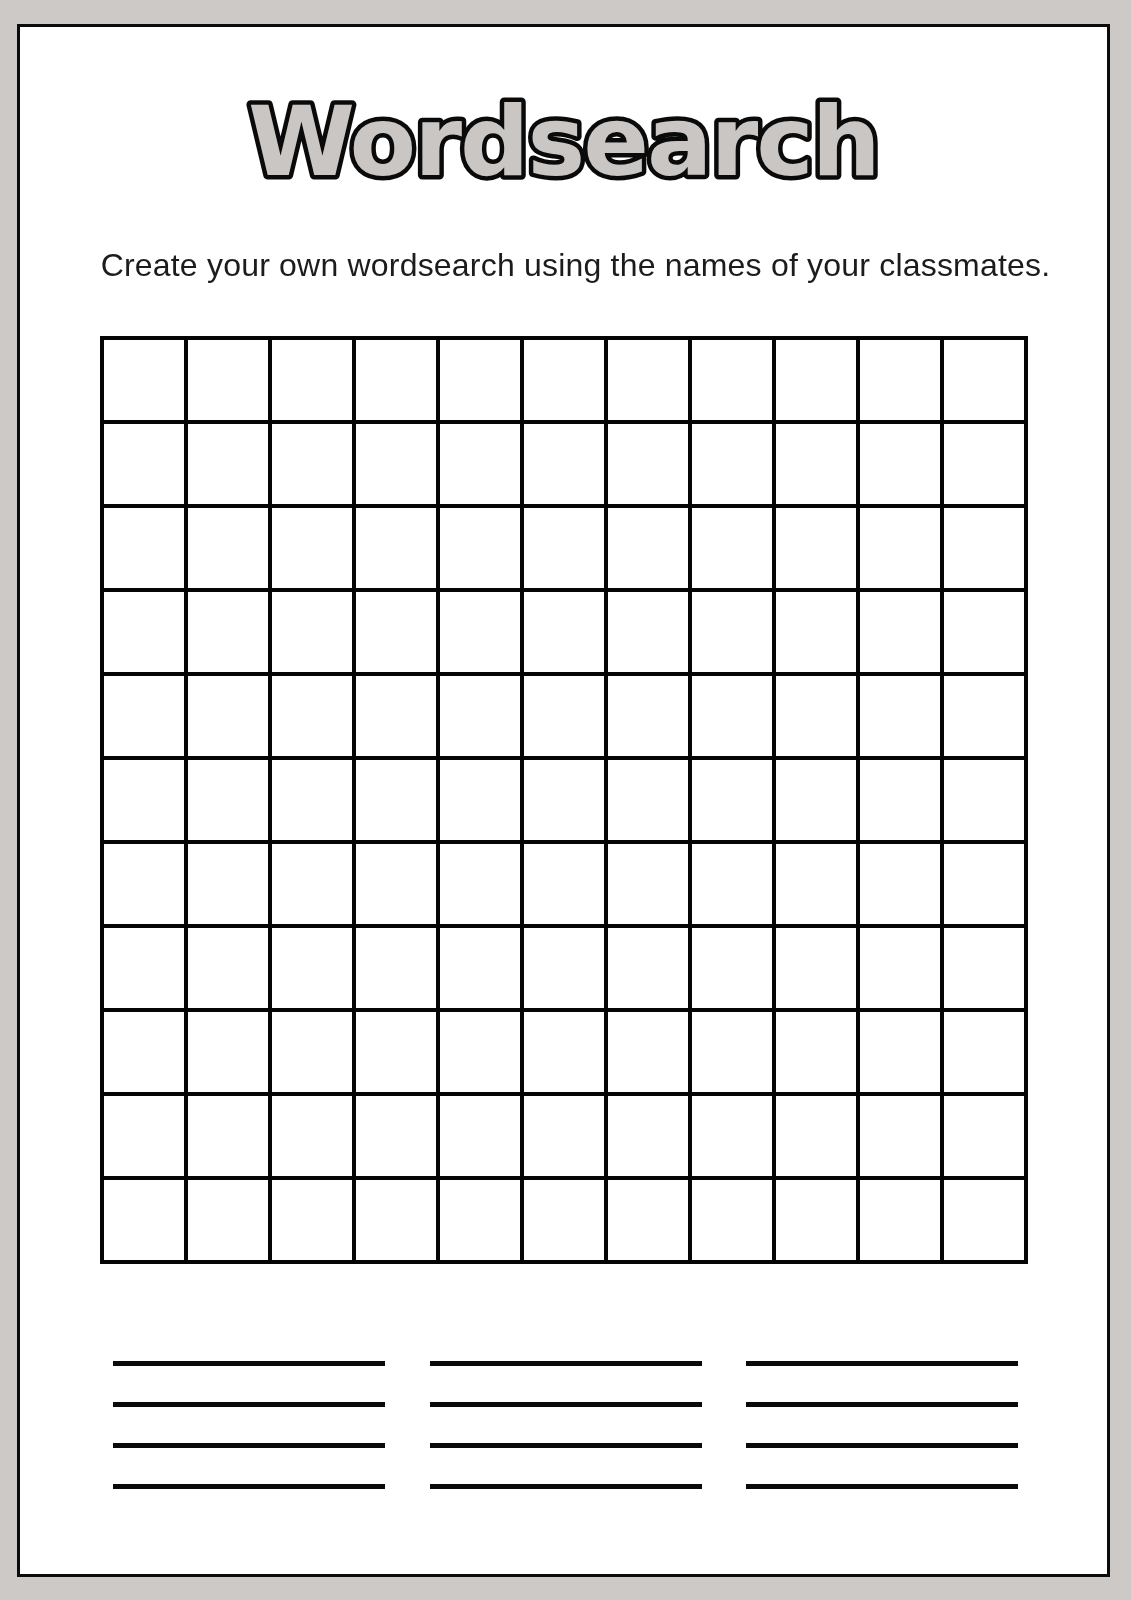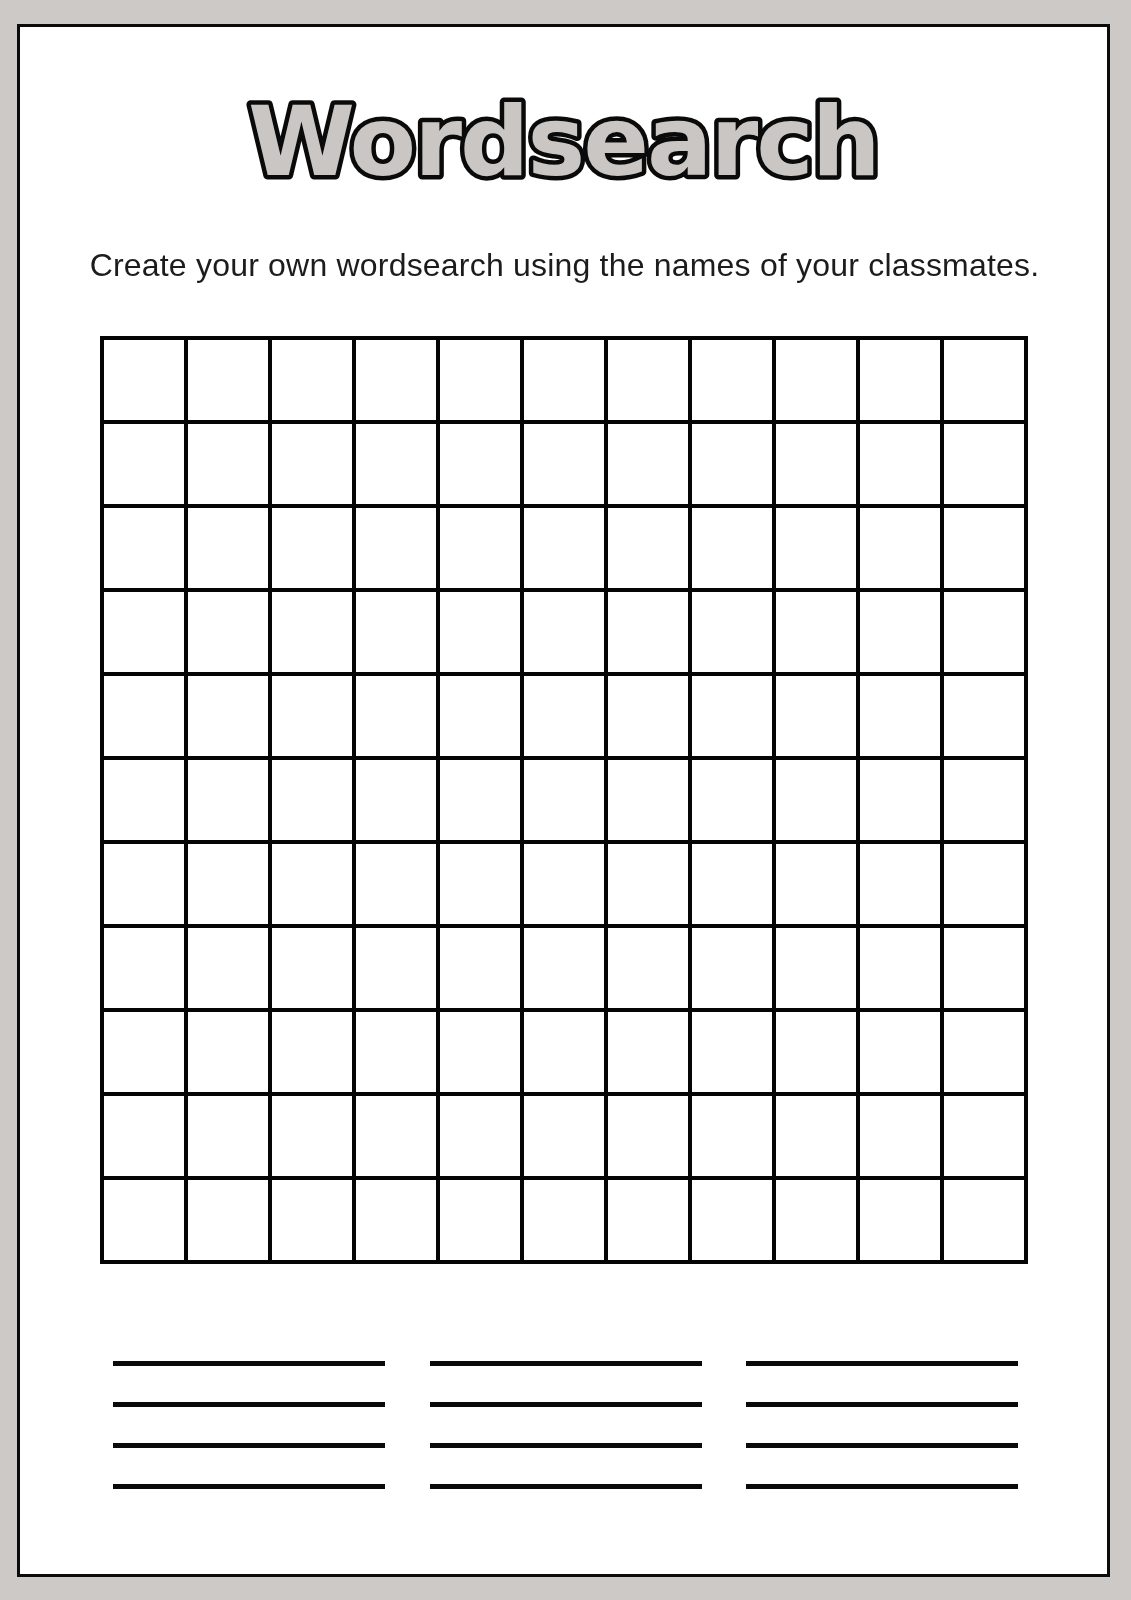--- a/index.html
+++ b/index.html
@@ -36,21 +36,21 @@
     font-family: "DejaVu Sans", sans-serif;
     font-weight: bold;
     font-size: 97px;
     letter-spacing: -2px;
     paint-order: stroke fill;
     stroke-width: 9px;
     stroke-linejoin: round;
   }
   .instruction {
     position: absolute;
-    left: 1px;
+    left: 12px;
     top: 220px;
     width: 100%;
     text-align: center;
     font-size: 32px;
     line-height: 36px;
     color: var(--text-color, #1c1c1c);
     letter-spacing: 0.2px;
     margin: 0;
   }
   table.wordsearch-grid {

